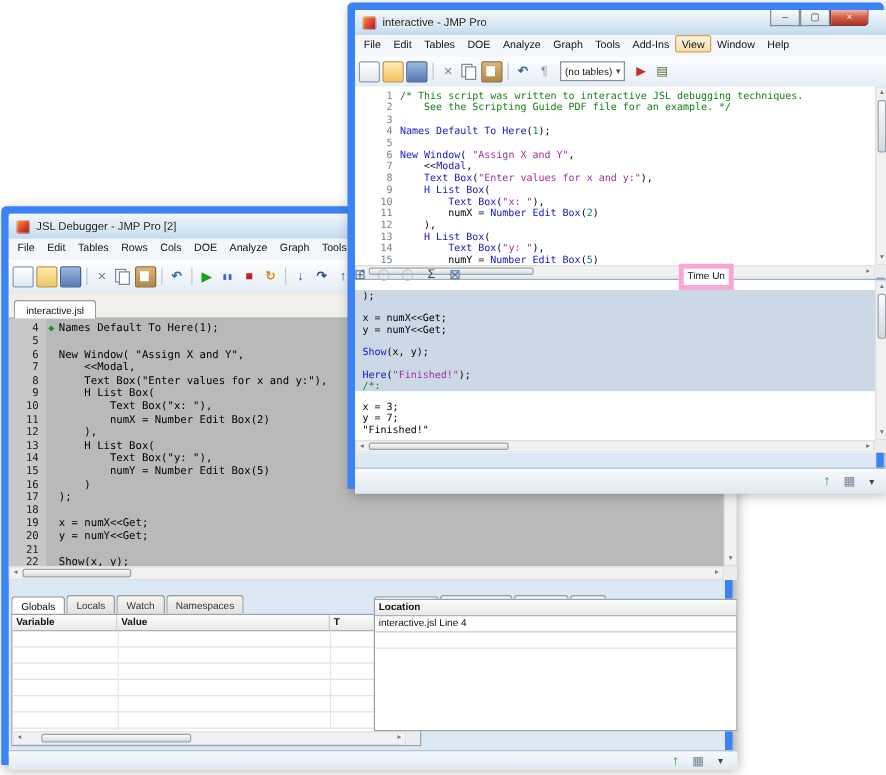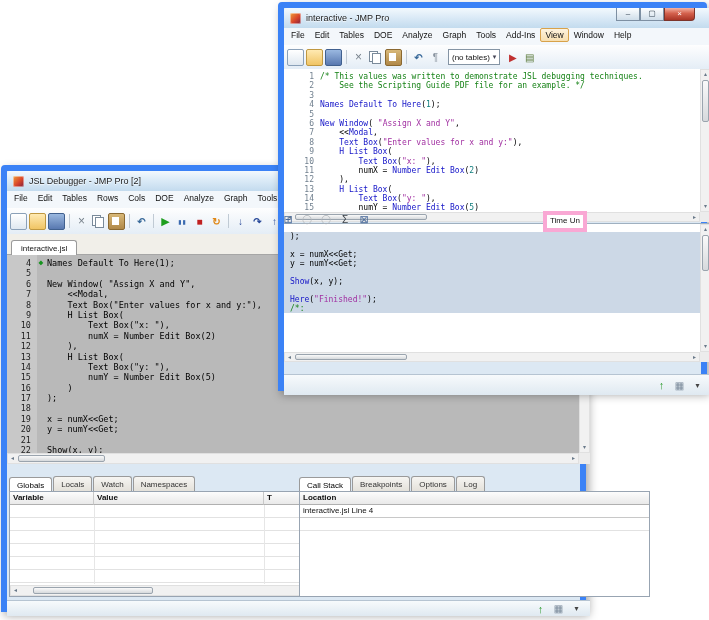--- a/index.html
+++ b/index.html
@@ -93,21 +93,21 @@
   .dvs{right:0;top:0;width:11px;height:198px}
   .dhs{left:0;bottom:0;height:11px;width:572px}
   .dcorner{right:0;bottom:0;width:11px;height:11px}
   .paneltabs{position:absolute;display:flex;align-items:flex-end;height:18px}
   .pt-left{left:2px;top:302px}.pt-right{left:292px;top:302px}
   .ptab{font-size:8px;padding:3px 7px 2px;background:linear-gradient(#f6f5f2,#e4e1da);
         border:1px solid #9a9a9a;border-bottom:none;border-radius:3px 3px 0 0;margin-right:1px;color:#333}
   .ptab.active{background:#fff;position:relative;top:1px;color:#000}
   .panelbody{position:absolute;background:#fff;border:1px solid #98a4b2;box-sizing:border-box}
   .pb-left{left:2px;top:320px;width:328px;height:106px}
-  .pb-right{left:292px;top:320px;width:351px;height:106px}
+  .pb-right{left:292px;top:308px;width:291px;height:106px}
   .thead{display:flex}
   .th{height:13px;box-sizing:border-box;border-right:1px solid #c8c8c8;border-bottom:1px solid #b0b0b0;
       background:linear-gradient(#fcfcfc,#e9e9e9);font-size:8px;font-weight:bold;padding:1px 3px;
       overflow:hidden;white-space:nowrap}
   .th0{width:84px}.th1{width:170px}.th2{flex:1}
   .thsingle{height:13px;box-sizing:border-box;border-bottom:1px solid #b0b0b0;
       background:linear-gradient(#fcfcfc,#e9e9e9);font-size:8px;font-weight:bold;padding:1px 3px}
   .trow{height:12px;border-bottom:1px solid #e2e2e2}
   .trow.loc{font-size:8px;padding:1px 3px;box-sizing:border-box;height:13px;border-bottom:1px solid #c8c8c8}
   .vline{position:absolute;top:13px;bottom:12px;width:1px;background:#e6e6e6}
@@ -334,21 +334,21 @@
         <span class="arr">▾</span>
       </span>
       <span id="intIconsR" style="display:flex;align-items:center;gap:2px">
           <span class="ic ic-run-script"></span>
           <span class="ic ic-new-script"></span>
         </span>
     </div>
 
     <div class="editor">
       <div class="elines" id="fgCode">
-          <div class="eline"><span class="enum">1</span><span class="seg cm">/* This values was written to demonstrate JSL debugging techniques.</span></div>
+          <div class="eline"><span class="enum">1</span><span class="seg cm">/* This script was written to interactive JSL debugging techniques.</span></div>
           <div class="eline"><span class="enum">2</span><span class="seg cm">    See the Scripting Guide PDF file for an example. */</span></div>
           <div class="eline"><span class="enum">3</span></div>
           <div class="eline"><span class="enum">4</span><span class="seg kw">Names Default To Here</span><span class="seg pl">(</span><span class="seg nu">1</span><span class="seg pl">);</span></div>
           <div class="eline"><span class="enum">5</span></div>
           <div class="eline"><span class="enum">6</span><span class="seg kw">New Window</span><span class="seg pl">( </span><span class="seg st">"Assign X and Y"</span><span class="seg pl">,</span></div>
           <div class="eline"><span class="enum">7</span><span class="seg pl">    &lt;&lt;</span><span class="seg kw">Modal</span><span class="seg pl">,</span></div>
           <div class="eline"><span class="enum">8</span><span class="seg pl">    </span><span class="seg kw">Text Box</span><span class="seg pl">(</span><span class="seg st">"Enter values for x and y:"</span><span class="seg pl">),</span></div>
           <div class="eline"><span class="enum">9</span><span class="seg pl">    </span><span class="seg kw">H List Box</span><span class="seg pl">(</span></div>
           <div class="eline"><span class="enum">10</span><span class="seg pl">        </span><span class="seg kw">Text Box</span><span class="seg pl">(</span><span class="seg st">"x: "</span><span class="seg pl">),</span></div>
           <div class="eline"><span class="enum">11</span><span class="seg pl">        numX = </span><span class="seg kw">Number Edit Box</span><span class="seg pl">(</span><span class="seg nu">2</span><span class="seg pl">)</span></div>
@@ -376,20 +376,25 @@
           <div class="oline"><span class="seg pl">);</span></div>
           <div class="oline"></div>
           <div class="oline"><span class="seg pl">x = numX&lt;&lt;Get;</span></div>
           <div class="oline"><span class="seg pl">y = numY&lt;&lt;Get;</span></div>
           <div class="oline"></div>
           <div class="oline"><span class="seg kw">Show</span><span class="seg pl">(x, y);</span></div>
           <div class="oline"></div>
           <div class="oline"><span class="seg kw">Here</span><span class="seg pl">(</span><span class="seg st">"Finished!"</span><span class="seg pl">);</span></div>
           <div class="oline"><span class="seg cm">/*:</span></div>
         </div>
+      <div class="loglines" id="fgLog">
+          <div class="lline">x = 3;</div>
+          <div class="lline">y = 7;</div>
+          <div class="lline">"Finished!"</div>
+        </div>
       <div class="sb v ovs">
         <span class="sba up">▴</span>
         <span class="sba dn">▾</span>
         <div class="sbt" style="top:10px;height:34px"></div>
       </div>
       <div class="sb h ohs">
         <span class="sba lf">◂</span>
         <span class="sba rt">▸</span>
         <div class="sbt" style="left:10px;width:110px"></div>
       </div>

